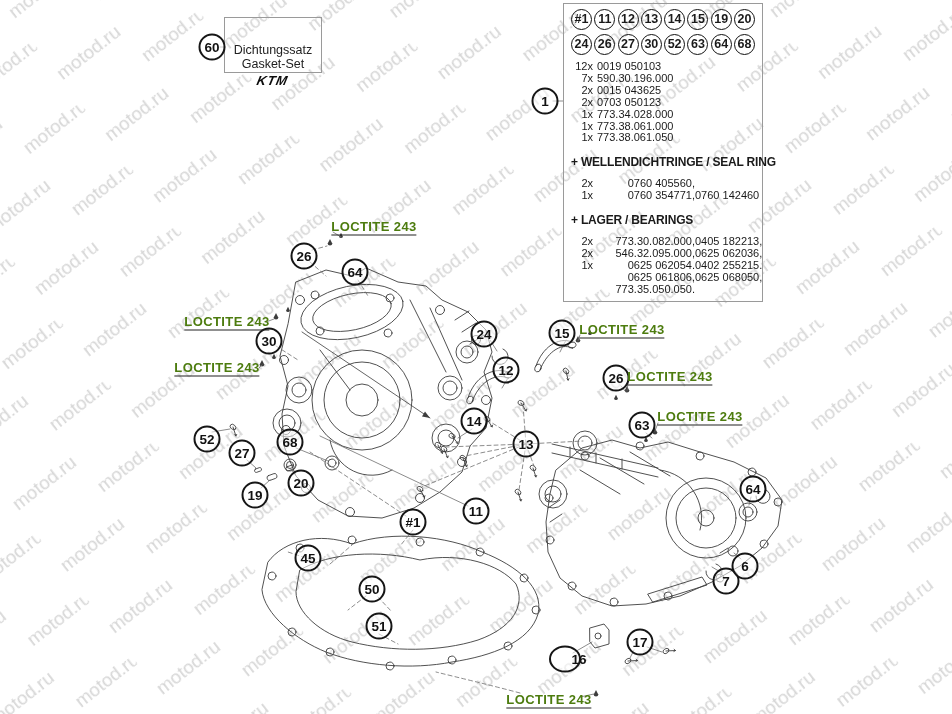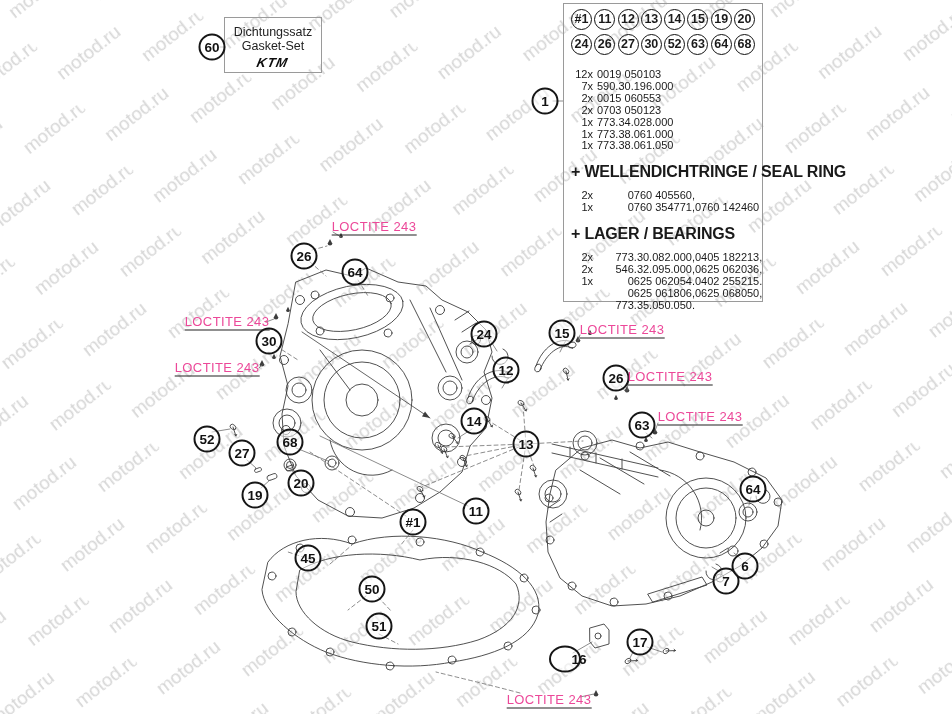--- a/index.html
+++ b/index.html
@@ -4,43 +4,43 @@
 <style>
   html,body{margin:0;padding:0;background:#fff;}
   .stage{position:relative;width:952px;height:714px;overflow:hidden;background:#fff;
          font-family:"Liberation Sans",sans-serif;color:#1a1a1a;}
   svg.wm{position:absolute;left:0;top:0;z-index:0;}
   .wmt{font-family:"Liberation Sans",sans-serif;font-size:19px;fill:#d6d6d6;}
   svg.art{position:absolute;left:0;top:0;z-index:1;}
   svg.art *{vector-effect:non-scaling-stroke;}
 
   .gasket-box{position:absolute;left:224px;top:17px;width:98px;height:56px;z-index:2;
-              border:1.2px solid #9a9a9a;text-align:center;padding-top:7px;box-sizing:border-box;}
+              border:1.2px solid #9a9a9a;text-align:center;padding-top:25px;box-sizing:border-box;}
   .gb-line{font-size:12.5px;line-height:14px;color:#222;}
   .gb-logo{display:inline-block;margin-top:1px;font-weight:900;font-style:italic;font-size:13px;
            letter-spacing:1px;transform:skewX(-12deg);color:#0d0d0d;}
 
   .parts-box{position:absolute;left:563px;top:3px;width:200px;height:299px;z-index:2;
              border:1.2px solid #9a9a9a;box-sizing:border-box;padding:5px 7px;}
   .badge-row{display:flex;justify-content:space-between;margin-bottom:4px;}
   .pb-badge{width:21px;height:21px;border:1.8px solid #111;border-radius:50%;box-sizing:border-box;
             font-size:12.5px;font-weight:bold;line-height:18px;text-align:center;background:transparent;}
-  .qty-list{margin-top:14px;}
+  .qty-list{margin-top:6px;}
   .qrow,.prow{display:flex;font-size:11px;line-height:11.9px;white-space:nowrap;}
   .q{width:22px;text-align:right;margin-right:4px;flex:none;}
   .c1{width:98px;flex:none;text-align:right;}
   .c2{flex:1;}
-  .sec-header{font-weight:bold;font-size:16px;letter-spacing:-0.2px;margin:11px 0 9px;white-space:nowrap;}
+  .sec-header{font-weight:bold;font-size:12px;letter-spacing:-0.2px;margin:11px 0 9px;white-space:nowrap;}
 
   .callout{position:absolute;z-index:3;transform:translate(-50%,-50%);width:27px;height:27px;
            border:2.2px solid #161616;border-radius:50%;background:rgba(255,255,255,0.55);
            display:flex;align-items:center;justify-content:center;
            font-size:13.5px;font-weight:bold;color:#111;box-sizing:border-box;}
-  .loctite{position:absolute;z-index:3;transform:translate(-50%,-50%);font-size:13px;font-weight:400;
-           letter-spacing:0.4px;color:#ec4899;border-bottom:1.2px solid #222;padding-bottom:1px;
+  .loctite{position:absolute;z-index:3;transform:translate(-50%,-50%);font-size:13px;font-weight:700;
+           letter-spacing:0.4px;color:#4d7c0f;border-bottom:1.2px solid #222;padding-bottom:1px;
            white-space:nowrap;background:transparent;}
   .pass{display:contents;}
 </style>
 </head>
 <body>
 
 <div class="stage">
 
   
   <svg class="wm" width="952" height="714">
@@ -291,21 +291,21 @@
         <div class="qrow">
         <span class="q">12x</span>
         <span class="p">0019 050103</span>
       </div>
         <div class="qrow">
         <span class="q">7x</span>
         <span class="p">590.30.196.000</span>
       </div>
         <div class="qrow">
         <span class="q">2x</span>
-        <span class="p">0015 060553</span>
+        <span class="p">0015 043625</span>
       </div>
         <div class="qrow">
         <span class="q">2x</span>
         <span class="p">0703 050123</span>
       </div>
         <div class="qrow">
         <span class="q">1x</span>
         <span class="p">773.34.028.000</span>
       </div>
         <div class="qrow">

